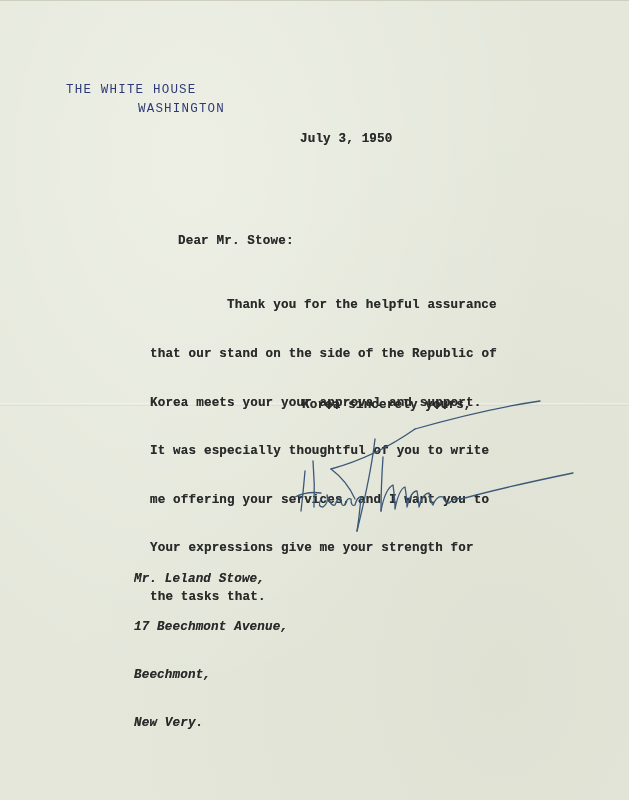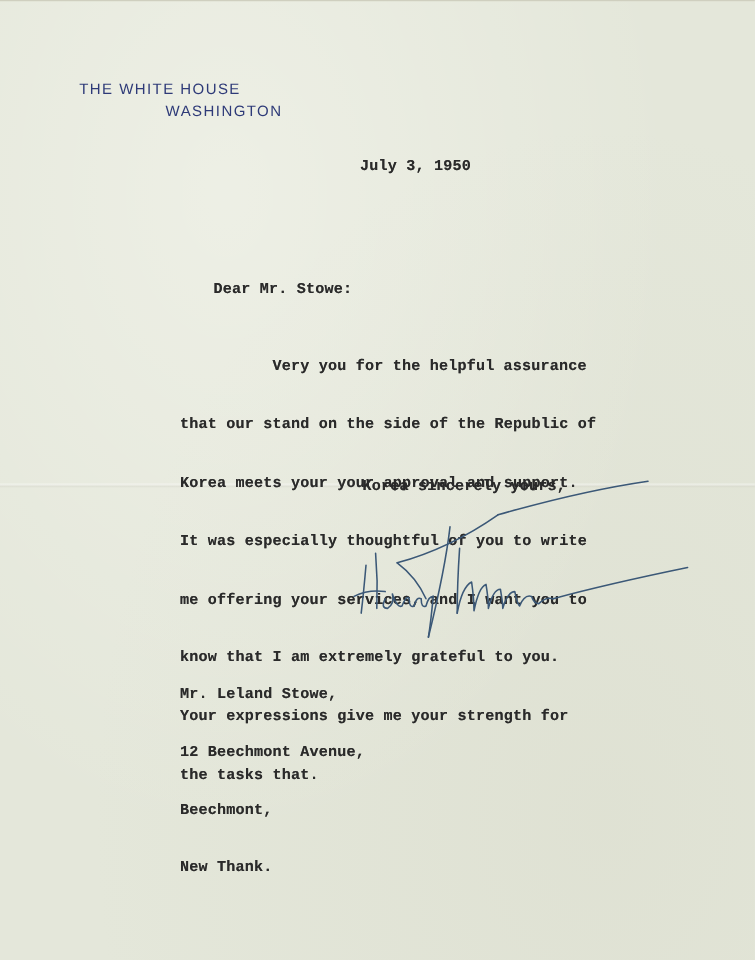--- a/index.html
+++ b/index.html
@@ -25,25 +25,26 @@
       box-sizing: border-box;
     }
     .fold {
       position: absolute;
       left: 0; width: 629px;
       top: 402px; height: 3px;
       background: linear-gradient(to bottom, rgba(255,255,255,0.55), rgba(180,180,165,0.25));
     }
     .letterhead {
       position: absolute;
-      font-family: Liberation Sans, sans-serif;
+      font-family: Liberation Mono, monospace;
       color: #2e3a78;
       letter-spacing: 1.2px;
       font-size: 12.5px;
       white-space: nowrap;
+      margin-top: 16px;
     }
     .lh-1 { left: 66px; top: 66px; }
     .lh-2 { left: 138px; top: 85px; }
 
     .type {
       position: absolute;
       font-family: "Liberation Mono", "DejaVu Sans Mono", monospace;
       font-size: 12.6px;
       color: #2a2a2a;
       font-weight: bold;
@@ -54,22 +55,23 @@
     .date { left: 300px; top: 131px; text-align: right; }
     .salutation { left: 150px; top: 233px; margin-left: 28px; }
     .body-lines {
       left: 150px; top: 264px;
       line-height: 16.2px;
     }
     .body-line { display: block; }
     .body-line.indent { padding-left: 77px; }
     .closing { left: 302px; top: 397px; }
     .address {
-      left: 150px; top: 538px;
+      left: 134px; top: 538px;
       line-height: 16px;
+      font-style: italic;
     }
     .address-line { display: block; }
 
     .signature {
       position: absolute;
       left: 285px; top: 398px;
       width: 300px; height: 135px;
     }
   </style>
 </head>
@@ -79,26 +81,25 @@
   <div class="fold"></div>
 
   <div class="letterhead lh-1">THE WHITE HOUSE</div>
   <div class="letterhead lh-2">WASHINGTON</div>
 
   <div class="type date">July 3, 1950</div>
 
   <div class="type salutation">Dear Mr. Stowe:</div>
 
   <div class="type body-lines">
-    <span class="body-line indent">Very you for the helpful assurance</span>
+    <span class="body-line indent">Thank you for the helpful assurance</span>
     <span class="body-line">that our stand on the side of the Republic of</span>
     <span class="body-line">Korea meets your your approval and support.</span>
     <span class="body-line">It was especially thoughtful of you to write</span>
     <span class="body-line">me offering your services, and I want you to</span>
-    <span class="body-line">know that I am extremely grateful to you.</span>
     <span class="body-line">Your expressions give me your strength for</span>
     <span class="body-line">the tasks that.</span>
   </div>
 
   <div class="type closing">Korea sincerely yours,</div>
 
   <svg class="signature" viewBox="0 0 300 135" xmlns="http://www.w3.org/2000/svg">
     <g fill="none" stroke="#3b5877" stroke-width="1.3" stroke-linecap="round" stroke-linejoin="round">
 
       <path d="M 130 30 Q 200 10 255 2"></path>
@@ -117,17 +118,17 @@
 
       <path d="M 98 58 Q 96 88 96 112"></path>
       <path d="M 96 112 Q 100 90 108 86 Q 110 100 110 110 Q 114 90 120 88 Q 122 100 122 108 Q 126 92 132 92 Q 134 104 134 108 Q 138 94 144 94 Q 146 104 148 106 Q 152 96 158 98 Q 160 104 164 104 Q 170 98 176 100"></path>
 
       <path d="M 176 100 Q 220 88 288 74"></path>
     </g>
   </svg>
 
   <div class="type address">
     <span class="address-line">Mr. Leland Stowe,</span>
-    <span class="address-line">12 Beechmont Avenue,</span>
+    <span class="address-line">17 Beechmont Avenue,</span>
     <span class="address-line">Beechmont,</span>
-    <span class="address-line">New Thank.</span>
+    <span class="address-line">New Very.</span>
   </div>
 </div>
 
 </body></html>

